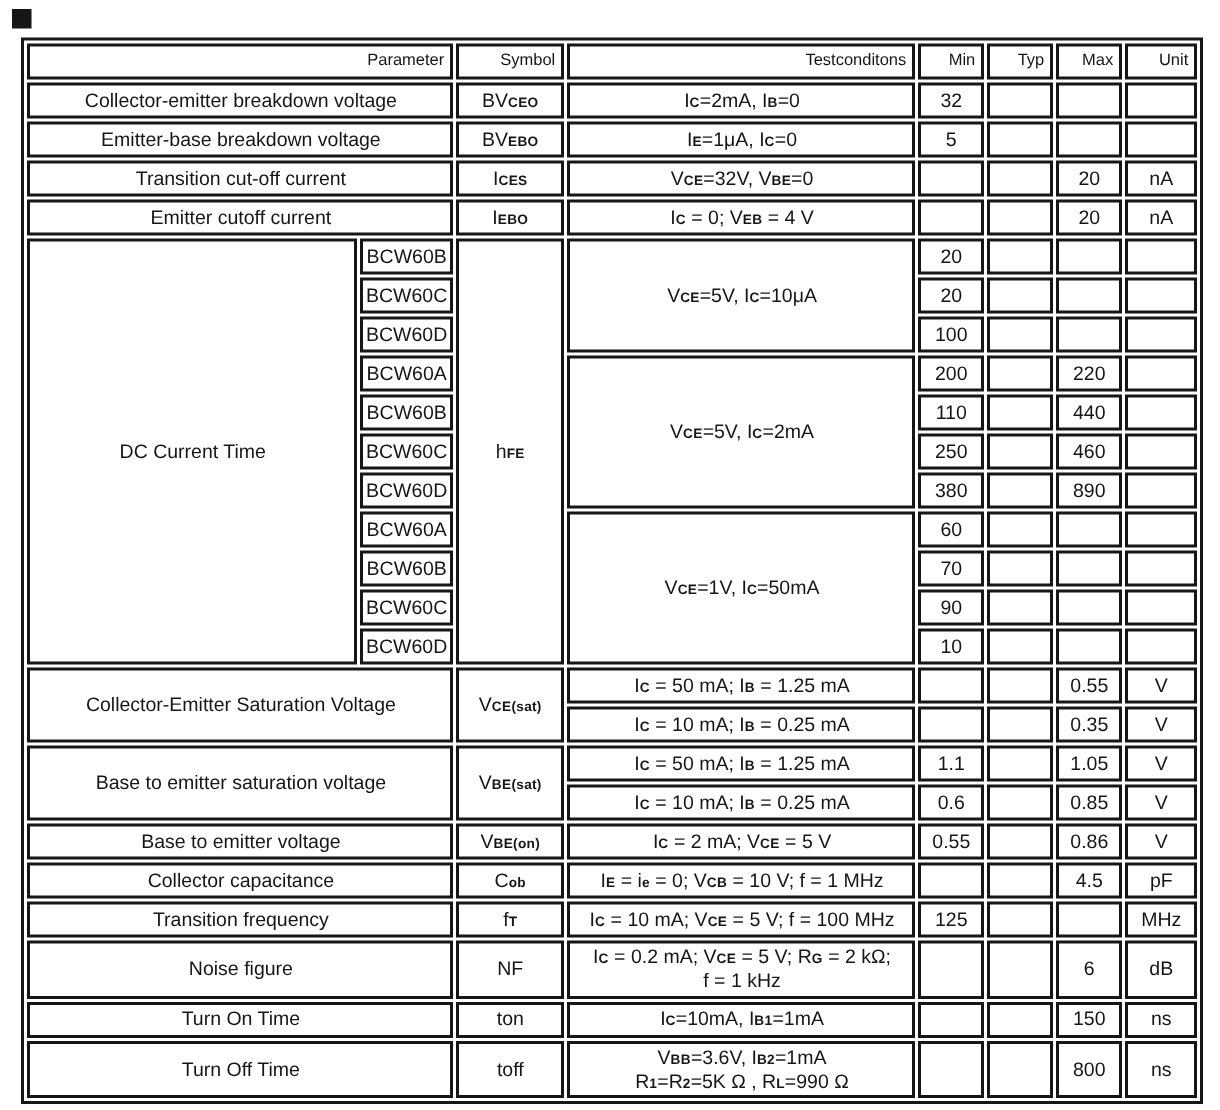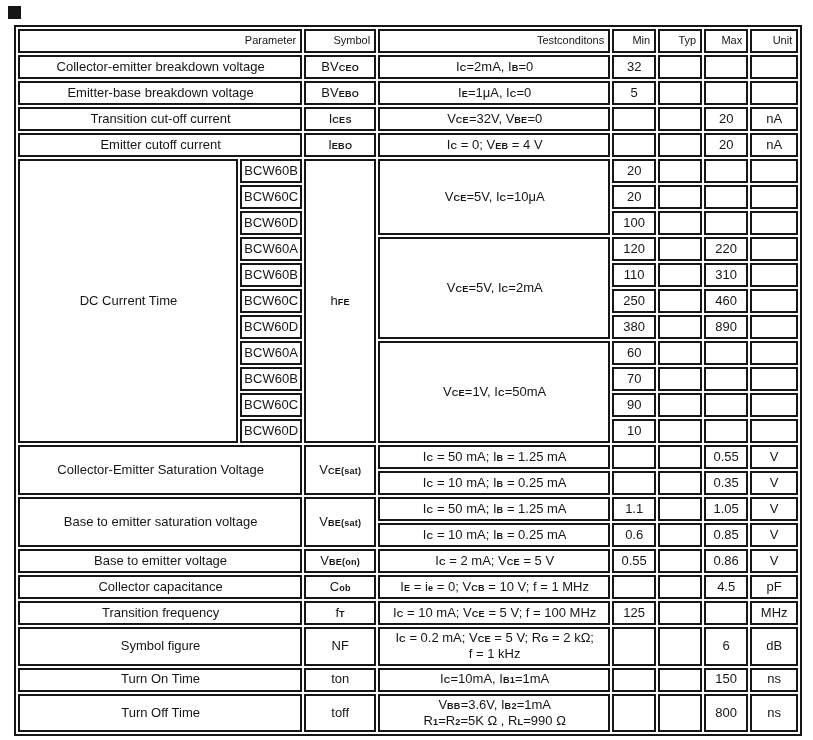--- a/index.html
+++ b/index.html
@@ -118,30 +118,30 @@
         <tr>
           <td class="center part">BCW60D</td>
           <td class="center min">100</td>
           <td class="center typ"></td>
           <td class="center max"></td>
           <td class="center unit"></td>
         </tr>
         <tr>
           <td class="center part">BCW60A</td>
           <td rowspan="4" class="left condition">V<span class="sb">CE</span>=5V, I<span class="sb">C</span>=2mA</td>
-          <td class="center min">120</td>
+          <td class="center min">200</td>
           <td class="center typ"></td>
           <td class="center max">220</td>
           <td class="center unit"></td>
         </tr>
         <tr>
           <td class="center part">BCW60B</td>
           <td class="center min">110</td>
           <td class="center typ"></td>
-          <td class="center max">310</td>
+          <td class="center max">440</td>
           <td class="center unit"></td>
         </tr>
         <tr>
           <td class="center part">BCW60C</td>
           <td class="center min">250</td>
           <td class="center typ"></td>
           <td class="center max">460</td>
           <td class="center unit"></td>
         </tr>
         <tr>
@@ -233,21 +233,21 @@
         <tr>
           <td colspan="2" class="left parameter">Transition frequency</td>
           <td class="center symbol">f<span class="sb">T</span></td>
           <td class="left condition">I<span class="sb">C</span> = 10 mA; V<span class="sb">CE</span> = 5 V; f = 100 MHz</td>
           <td class="center min">125</td>
           <td class="center typ"></td>
           <td class="center max"></td>
           <td class="center unit">MHz</td>
         </tr>
         <tr>
-          <td colspan="2" class="left parameter">Symbol figure</td>
+          <td colspan="2" class="left parameter">Noise figure</td>
           <td class="center symbol">NF</td>
           <td class="left condition">I<span class="sb">C</span> = 0.2 mA; V<span class="sb">CE</span> = 5 V; R<span class="sb">G</span> = 2 kΩ;<br>f = 1 kHz</td>
           <td class="center min"></td>
           <td class="center typ"></td>
           <td class="center max">6</td>
           <td class="center unit">dB</td>
         </tr>
         <tr>
           <td colspan="2" class="left parameter">Turn On Time</td>
           <td class="center symbol">ton</td>

